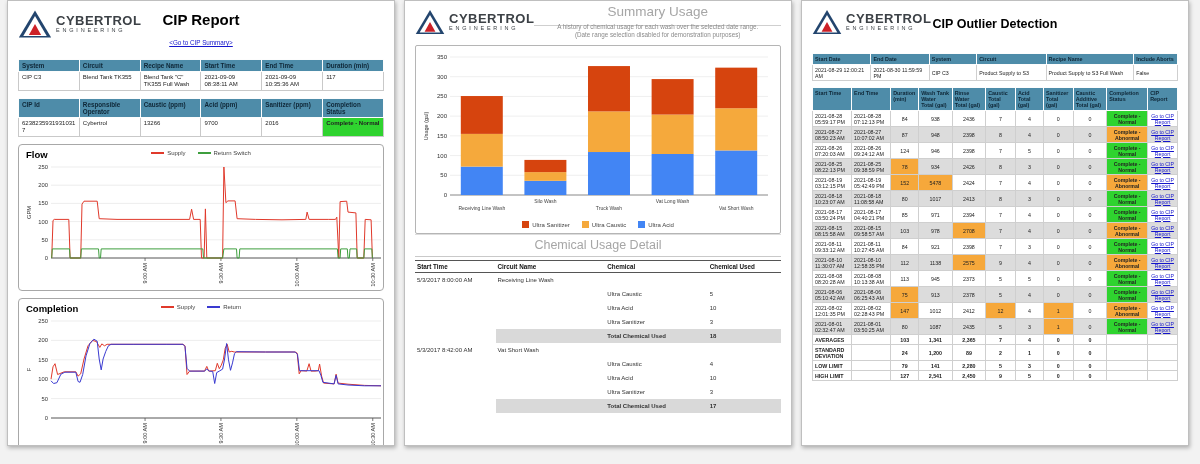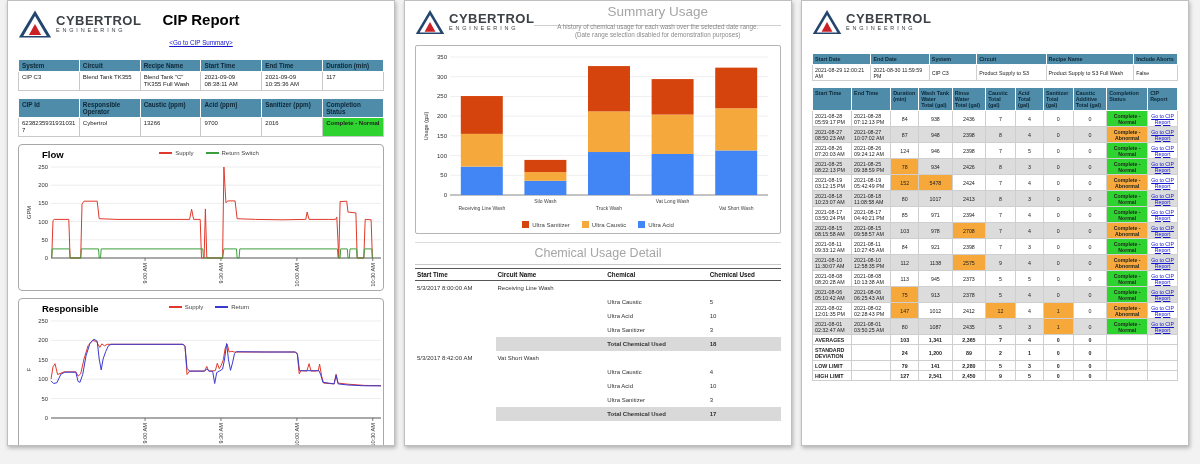--- a/index.html
+++ b/index.html
@@ -20,35 +20,35 @@
   .status-normal{background:#2fd32f !important;color:#fff;font-weight:bold;}
   .status-warn{background:#f6a83b !important;color:#5a3a00;font-weight:bold;}
   .hl{background:#f6a83b !important;}
   a.lnk{color:#1414cc;text-decoration:underline;font-size:6.3px;}
   
   .hdr{display:flex;align-items:flex-start;position:relative;margin-bottom:6px;height:44px;}
   .hdr-center{position:absolute;left:0;right:0;top:2px;text-align:center;}
   .hdr-center .ttl{font-size:15px;font-weight:bold;color:#000;}
   .hdr-center .lnkrow{margin-top:3px;}
   .chartbox{border:1px solid #a8a8a8;border-radius:4px;margin-top:7px;padding:4px 5px 2px 5px;}
-  .chartbox .crow{position:relative;height:13px;margin-left:16px;}
+  .chartbox .crow{position:relative;height:13px;}
   .chartbox .ctitle{font-size:9.5px;font-weight:bold;color:#000;position:absolute;left:2px;top:0;}
   .legend{position:absolute;left:0;right:0;top:1px;display:flex;justify-content:center;gap:12px;}
   .legend .li{display:flex;align-items:center;gap:3px;font-size:6px;color:#444;}
   .legend .sw{width:13px;height:2px;display:inline-block;}
   .legend .sq{width:7px;height:7px;display:inline-block;}
   
   .mid-hdr{display:flex;align-items:flex-start;margin-bottom:4px;}
   .mid-right{flex:1;border-top:1px solid #cfcfcf;margin-top:16px;padding-top:0;}
   .mid-title{font-size:13.5px;color:#a6a6a6;text-align:center;margin-top:-22px;background:#fff;
     display:block;width:60%;margin-left:auto;margin-right:auto;}
   .mid-sub{font-size:6.3px;color:#8a8a8a;text-align:center;line-height:8px;margin-top:4px;}
   .barbox{border:1px solid #b5b5b5;border-radius:2px;margin-top:6px;padding:5px 4px 3px 4px;}
   .barbox .btitle{font-size:7.5px;font-weight:bold;text-align:center;color:#111;margin-bottom:2px;}
-  .sect-h{font-size:12.5px;color:#a6a6a6;text-align:center;margin-top:8px;padding:3px 0 4px 0;
+  .sect-h{font-size:12.5px;color:#a6a6a6;text-align:center;padding:3px 0 4px 0;
     border-bottom:1px solid #c9c9c9;}
   .dtl{width:100%;border-collapse:collapse;table-layout:fixed;margin-top:3px;}
   .dtl th{font-size:6.3px;font-weight:bold;color:#111;text-align:left;padding:2px 2px;
     border-top:1px solid #555;border-bottom:1px solid #555;}
   .dtl td{font-size:6px;color:#333;padding:3.5px 2px;line-height:7px;}
   .dtl .total td{background:#d9d9d9;font-weight:bold;}
   .dtl .total td.no-bg{background:#fff;}
   
   .r-hdr{display:flex;align-items:flex-start;position:relative;margin-bottom:8px;height:36px;}
   .r-title{position:absolute;left:0;right:0;top:8px;text-align:center;font-size:12.5px;font-weight:bold;color:#000;}
@@ -173,21 +173,21 @@
             <line x1="348.75" x2="348.75" y1="96" y2="99" stroke="#555" stroke-width="0.8"></line>
             <text font-size="5.6" fill="#333" text-anchor="end" transform="rotate(-90 350.75 101)" x="350.75" y="101">10:30 AM</text>
             <polyline points="27.7,96.0 29.0,58.5 30.3,57.4 44.8,57.4 46.1,96.0 56.7,96.0 58.0,42.1 60.0,39.2 73.2,39.2 75.2,56.7 93.0,57.4 126.0,57.4 165.6,57.4 167.6,47.2 169.6,57.4 176.2,57.4 177.5,96.0 180.1,96.0 181.4,46.9 182.8,96.0 198.6,96.0 199.9,5.0 201.9,40.7 203.9,38.9 211.1,38.9 213.1,56.7 231.6,57.4 258.0,57.8 281.8,57.4 283.1,50.1 285.1,57.4 304.2,57.4 311.5,57.4 312.8,55.2 314.8,96.0 316.1,39.6 322.7,39.2 324.0,50.1 331.9,50.9 333.2,96.0 339.8,96.0 341.2,57.4 347.1,57.8 348.4,96.0" fill="none" stroke="#e0392b" stroke-width="1"></polyline>
             <polyline points="27.7,96.0 28.3,86.9 45.5,86.9 46.1,96.0 56.7,96.0 57.4,86.9 74.5,86.9 75.2,96.0 76.5,96.0 77.2,86.9 178.8,86.9 179.5,96.0 198.6,96.0 199.9,86.9 212.5,86.9 213.1,96.0 215.1,96.0 215.8,86.9 313.4,86.9 314.1,96.0 316.1,96.0 316.7,86.9 323.3,86.9 324.0,96.0 325.3,96.0 326.0,86.9 332.6,86.9 333.2,96.0 339.8,96.0 340.5,86.9 347.8,86.9 348.4,96.0" fill="none" stroke="#3d9e3d" stroke-width="1"></polyline>
           </svg>
         </div>
     </div>
 
     <div class="chartbox">
       <div class="crow">
-        <span class="ctitle">Responsible</span>
+        <span class="ctitle">Completion</span>
         <div class="legend" id="legend-temp">
             <span class="li">
               <span class="sw" style="background: rgb(224, 57, 43);"></span>
               <span>Supply</span>
             </span>
             <span class="li">
               <span class="sw" style="background: rgb(58, 58, 208);"></span>
               <span>Return</span>
             </span>
           </div>
@@ -387,20 +387,21 @@
         <svg width="30" height="26" viewBox="0 0 40 34">
           <path d="M20 1 L39 33 L1 33 Z" fill="#23456e"></path>
           <path d="M20 7.5 L33.8 31 L6.2 31 Z" fill="#ffffff"></path>
           <path d="M20 17 L27.2 30 L12.8 30 Z" fill="#cc2027"></path>
         </svg>
         <div class="logo-txt">
           <div class="brand">CYBERTROL</div>
           <div class="sub">ENGINEERING</div>
         </div>
       </div>
+      <div class="r-title">CIP Outlier Detection</div>
     </div>
 
     <table class="otbl" id="outlier-filter-table">
         <colgroup>
           <col style="width: 16%;">
           <col style="width: 16%;">
           <col style="width: 13%;">
           <col style="width: 19%;">
           <col style="width: 24%;">
           <col style="width: 12%;">

